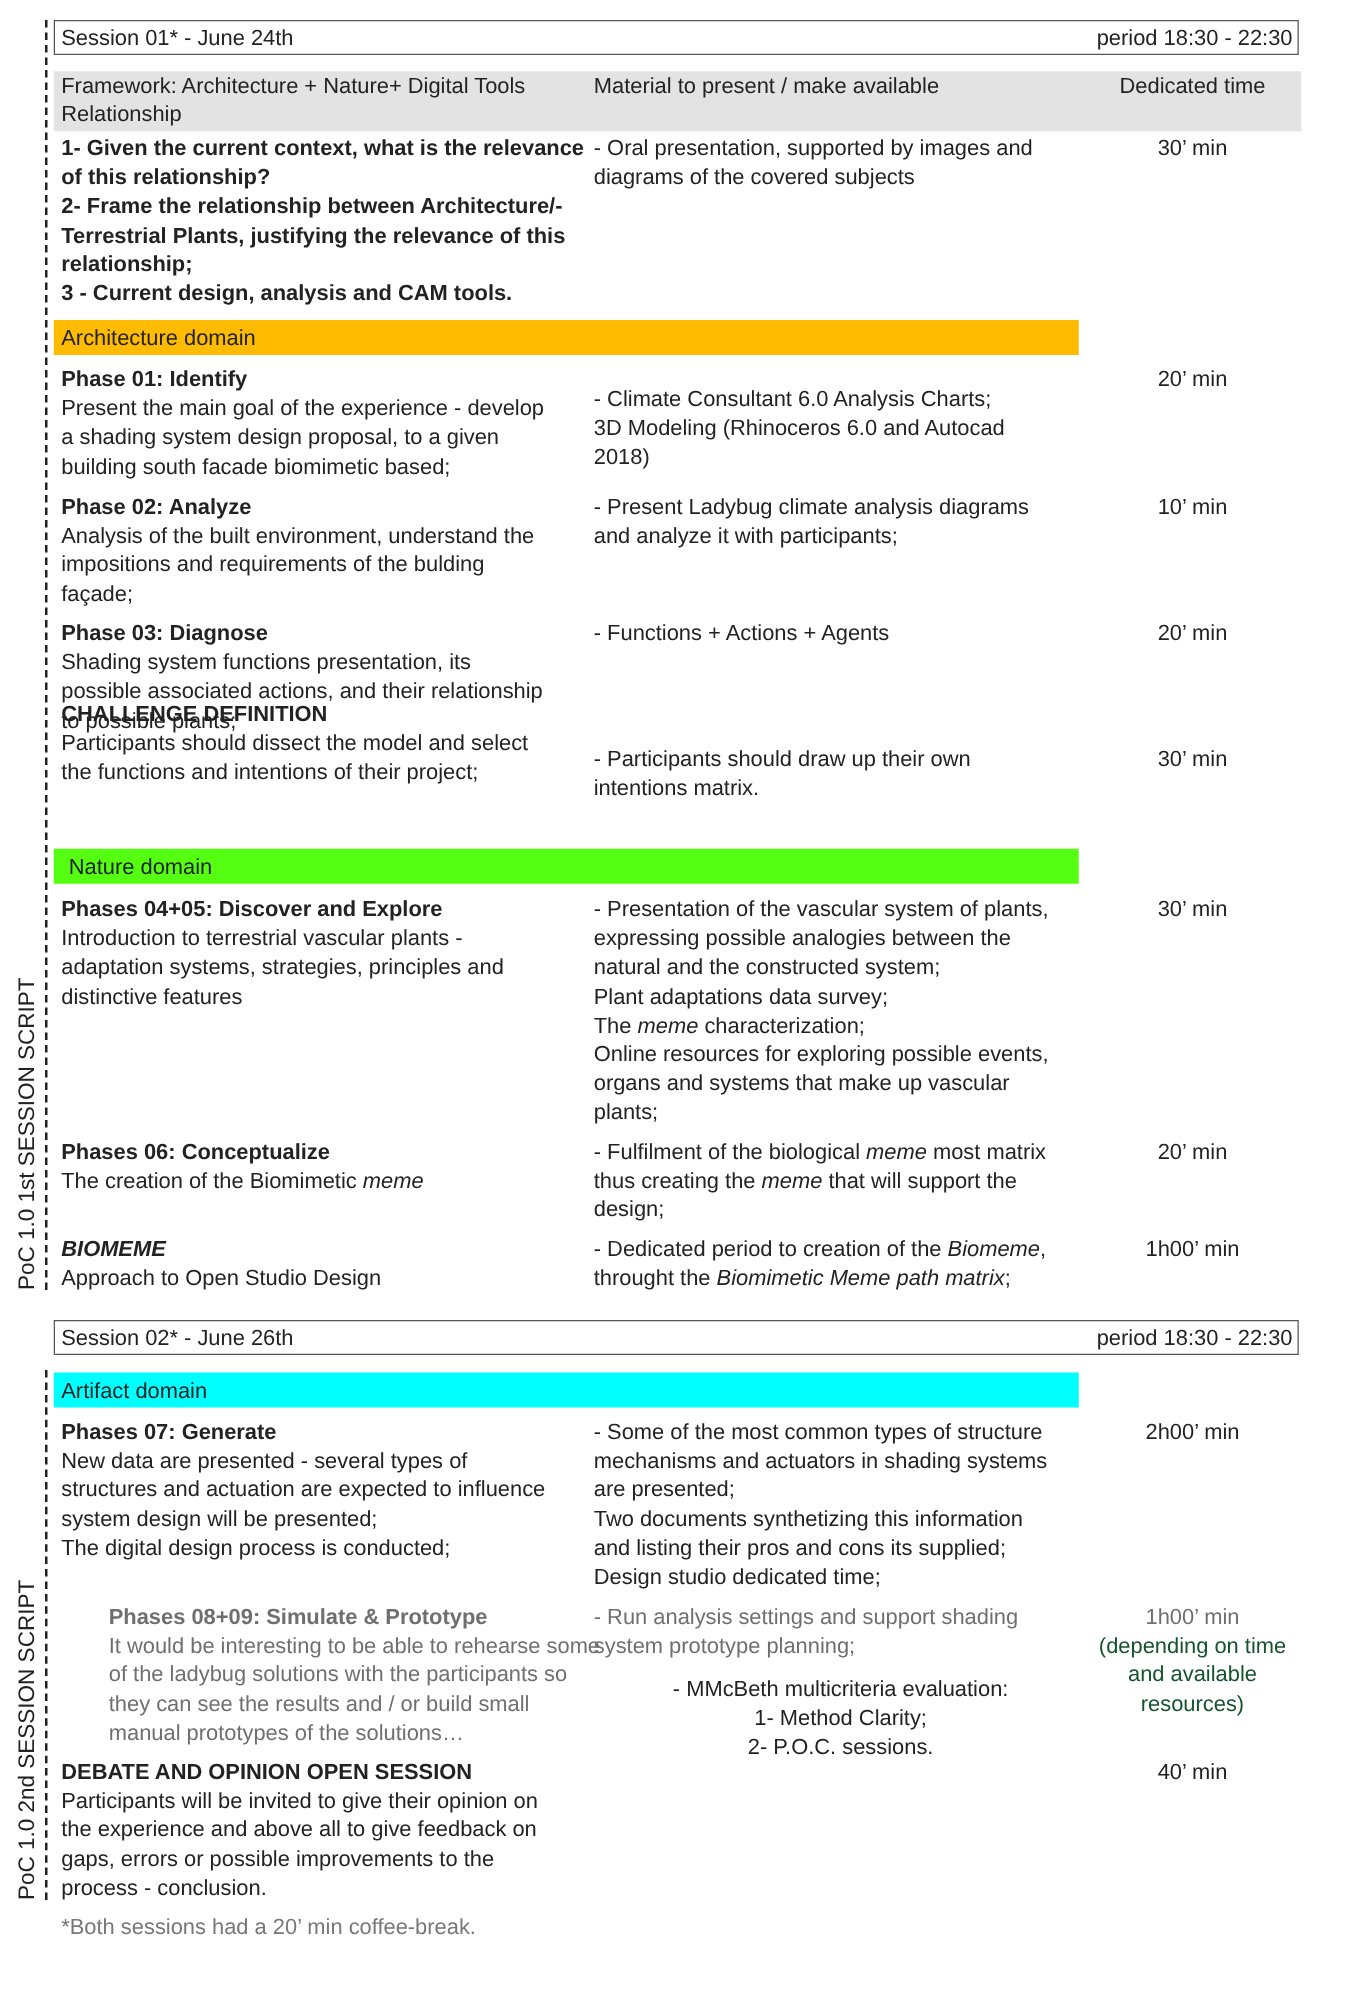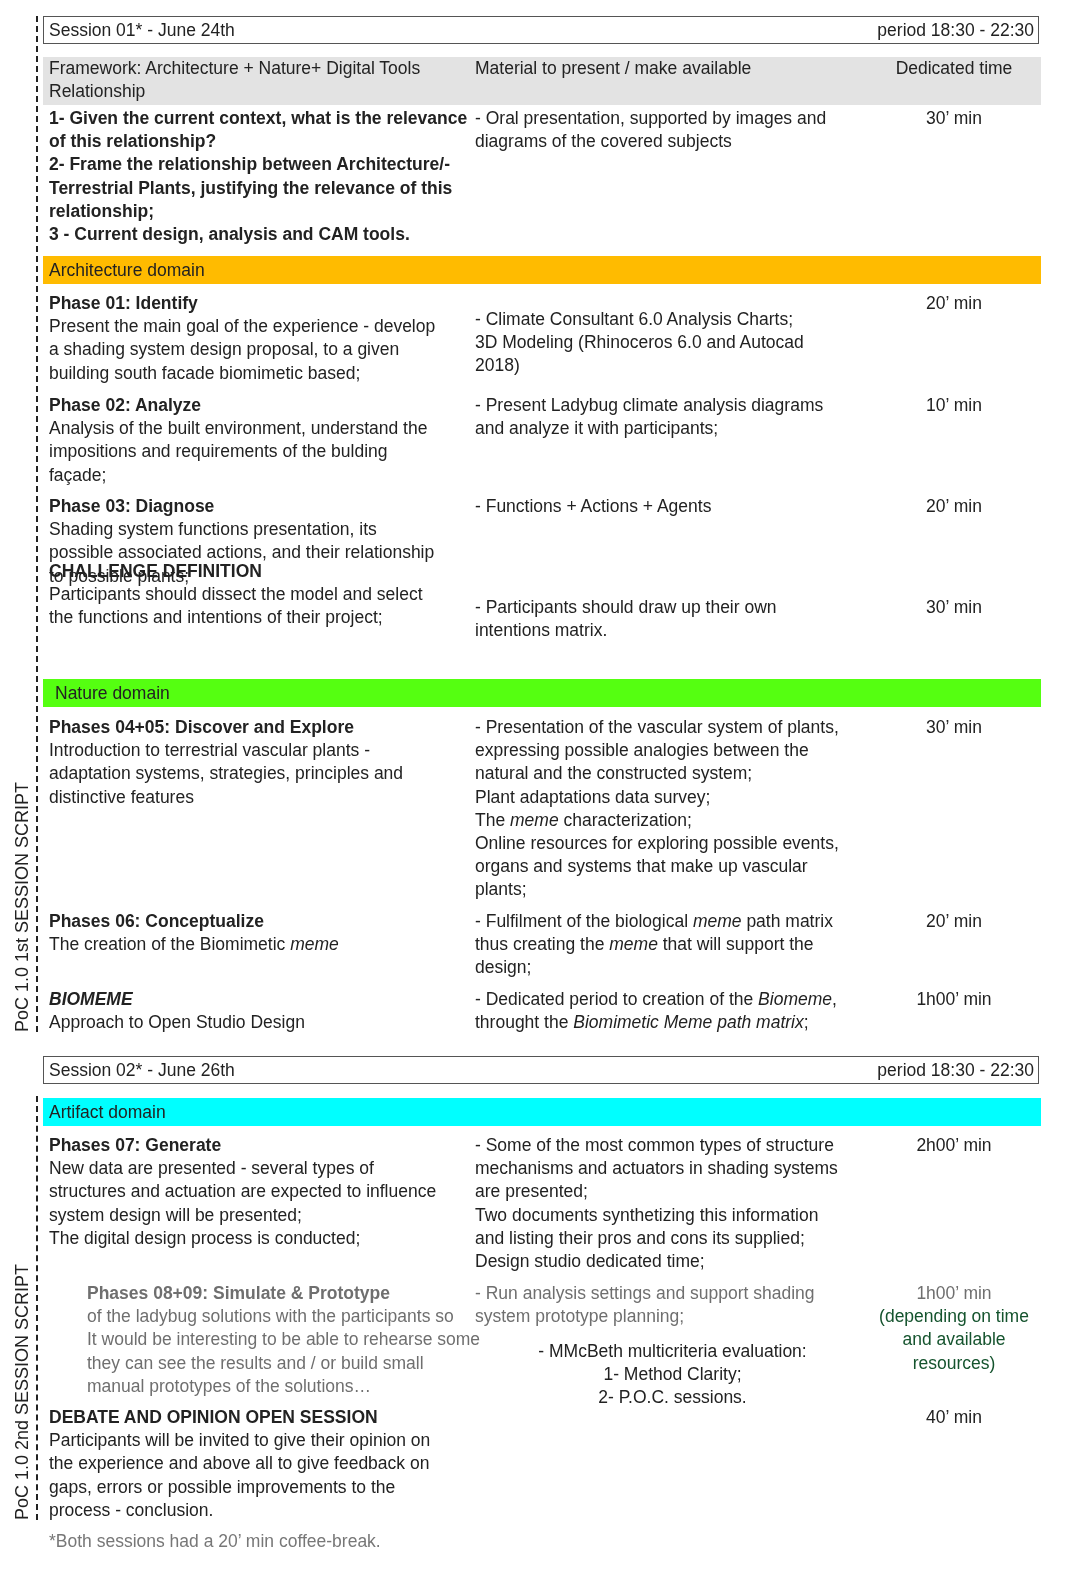--- a/index.html
+++ b/index.html
@@ -22,21 +22,21 @@
     position: absolute; left: 43px; width: 996px; height: 28px;
     border: 1.5px solid #555; box-sizing: border-box;
     display: flex; justify-content: space-between; align-items: center;
     padding: 0 4px 0 5px; font-size: 17.5px; background: #fff;
   }
   .header-bar {
     position: absolute; left: 43px; width: 998px; height: 48px;
     background: #e3e3e3;
   }
   .band {
-    position: absolute; left: 43px; width: 998px; height: 28px;
+    position: absolute; left: 43px; width: 820px; height: 28px;
     font-size: 17.5px; padding-left: 6px; box-sizing: border-box;
     display: flex; align-items: center;
   }
   .cell { position: absolute; line-height: 23.2px; font-size: 17.5px; }
   .c1 { left: 49px; width: 415px; }
   .c2 { left: 475px; width: 395px; }
   .c3 { left: 870px; width: 168px; text-align: center; }
   .title { font-weight: bold; }
   .gray { color: #6f6f6f; }
   .red { color: #14532d; }
@@ -154,21 +154,21 @@
   <span class="line">organs and systems that make up vascular</span>
   <span class="line">plants;</span>
 </div>
 <div class="cell c3" style="top:716px;">30’ min</div>
 
 <div class="cell c1" style="top:910px;">
   <span class="line title">Phases 06: Conceptualize</span>
   <span class="line"><span>The creation of the Biomimetic </span><i>meme</i></span>
 </div>
 <div class="cell c2" style="top:910px;">
-  <span class="line"><span>- Fulfilment of the biological </span><i>meme</i><span> path matrix</span></span>
+  <span class="line"><span>- Fulfilment of the biological </span><i>meme</i><span> most matrix</span></span>
   <span class="line"><span>thus creating the </span><i>meme</i><span> that will support the</span></span>
   <span class="line">design;</span>
 </div>
 <div class="cell c3" style="top:910px;">20’ min</div>
 
 <div class="cell c1" style="top:988px;">
   <span class="line title" style="font-style:italic;">BIOMEME</span>
   <span class="line">Approach to Open Studio Design</span>
 </div>
 <div class="cell c2" style="top:988px;">
@@ -198,22 +198,22 @@
   <span class="line">mechanisms and actuators in shading systems</span>
   <span class="line">are presented;</span>
   <span class="line">Two documents synthetizing this information</span>
   <span class="line">and listing their pros and cons its supplied;</span>
   <span class="line">Design studio dedicated time;</span>
 </div>
 <div class="cell c3" style="top:1134px;">2h00’ min</div>
 
 <div class="cell c1 gray" style="top:1282px;margin-left:38px;">
   <span class="line title">Phases 08+09: Simulate &amp; Prototype</span>
+  <span class="line">It would be interesting to be able to rehearse some</span>
   <span class="line">of the ladybug solutions with the participants so</span>
-  <span class="line">It would be interesting to be able to rehearse some</span>
   <span class="line">they can see the results and / or build small</span>
   <span class="line">manual prototypes of the solutions…</span>
 </div>
 <div class="cell c2 gray" style="top:1282px;">
   <span class="line">- Run analysis settings and support shading</span>
   <span class="line">system prototype planning;</span>
 </div>
 <div class="cell c3" style="top:1282px;">
   <span class="line gray">1h00’ min</span>
   <span class="line red">(depending on time</span>

